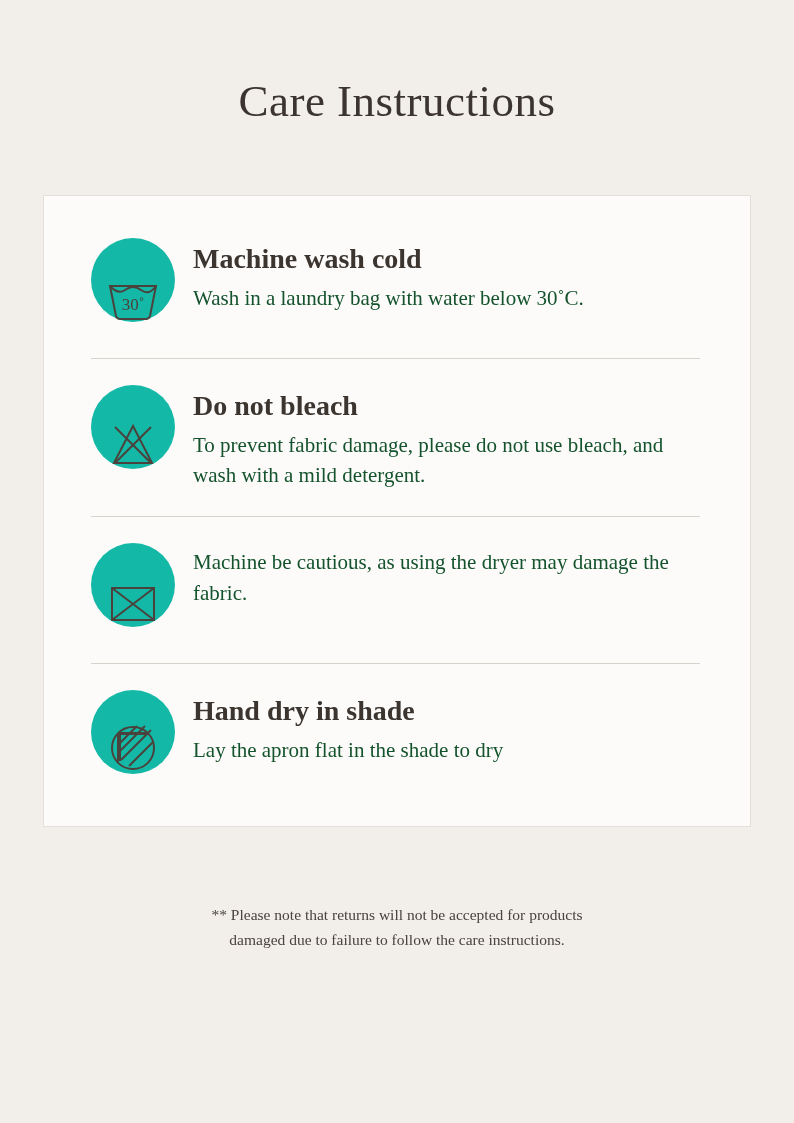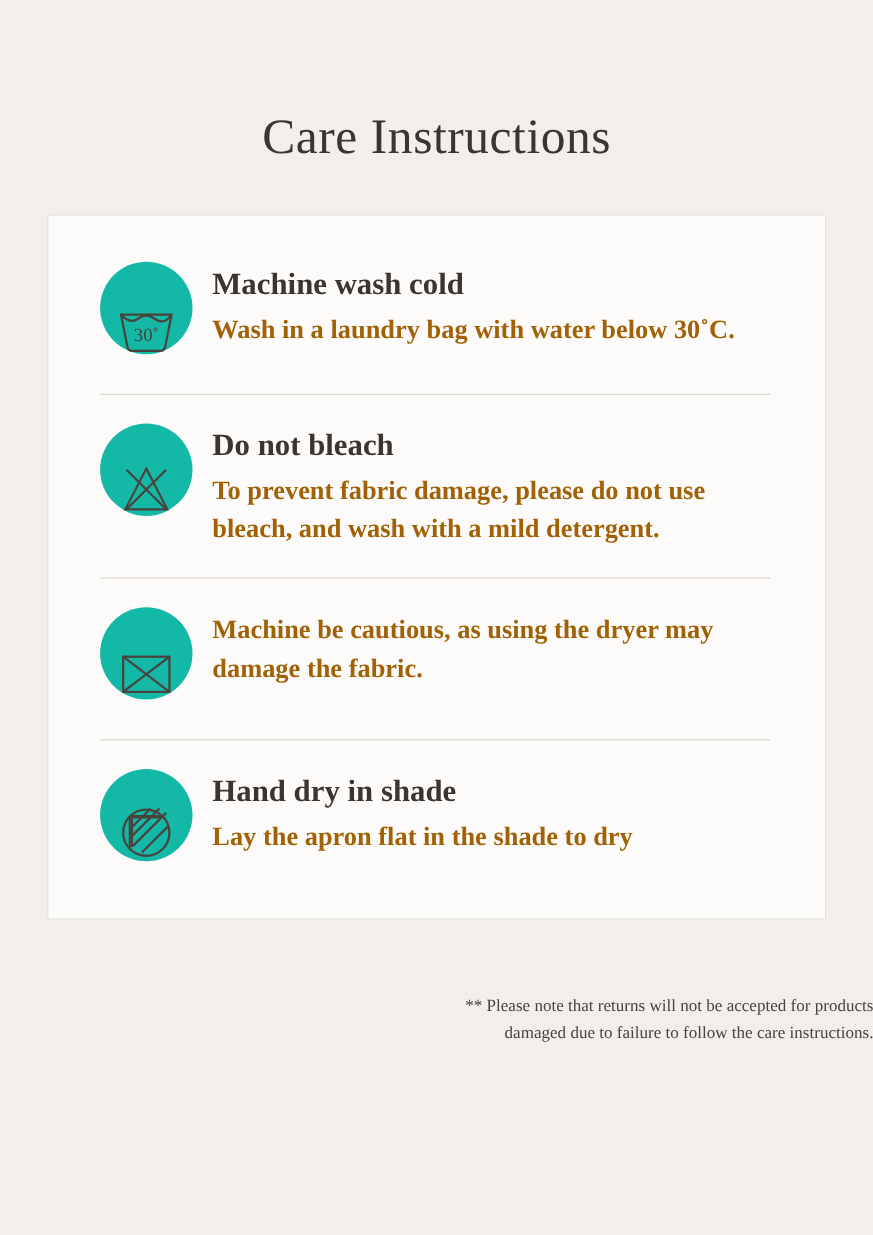--- a/index.html
+++ b/index.html
@@ -21,21 +21,21 @@
     box-sizing: border-box;
   }
   .page-title {
     text-align: center;
     font-family: "Liberation Serif", serif;
     font-size: 45px;
     font-weight: 400;
     color: #3b342f;
     letter-spacing: 0.5px;
     margin: 0;
-    padding-top: 98px;
+    padding-top: 75px;
   }
   .card {
     position: absolute;
     left: 43px;
     top: 195px;
     width: 708px;
     box-sizing: border-box;
     background: #fcfbf9;
     border: 1px solid #e4e0d9;
     padding: 40px 0 42px 0;
@@ -72,38 +72,38 @@
   .item-title {
     font-family: "Liberation Serif", serif;
     font-size: 28px;
     font-weight: 700;
     color: #3b342f;
     margin: 0 0 7px 0;
     line-height: 1.2;
   }
   .item-desc {
     font-family: "Liberation Serif", serif;
-    font-size: 24px;
-    font-weight: 700;
-    color: #a16207;
+    font-size: 21px;
+    font-weight: 400;
+    color: #14532d;
     margin: 0;
     line-height: 1.45;
     max-width: 500px;
   }
   .divider {
     height: 1px;
     background: #d8d3cc;
     margin: 26px 50px 24px 47px;
   }
   .footnote {
     position: absolute;
     left: 0;
     right: 0;
     top: 903px;
-    text-align: right;
+    text-align: center;
     font-family: "Liberation Serif", serif;
     font-size: 15.5px;
     line-height: 1.6;
     color: #4a423c;
   }
   .footnote span {
     display: block;
   }
 </style>
 </head>

